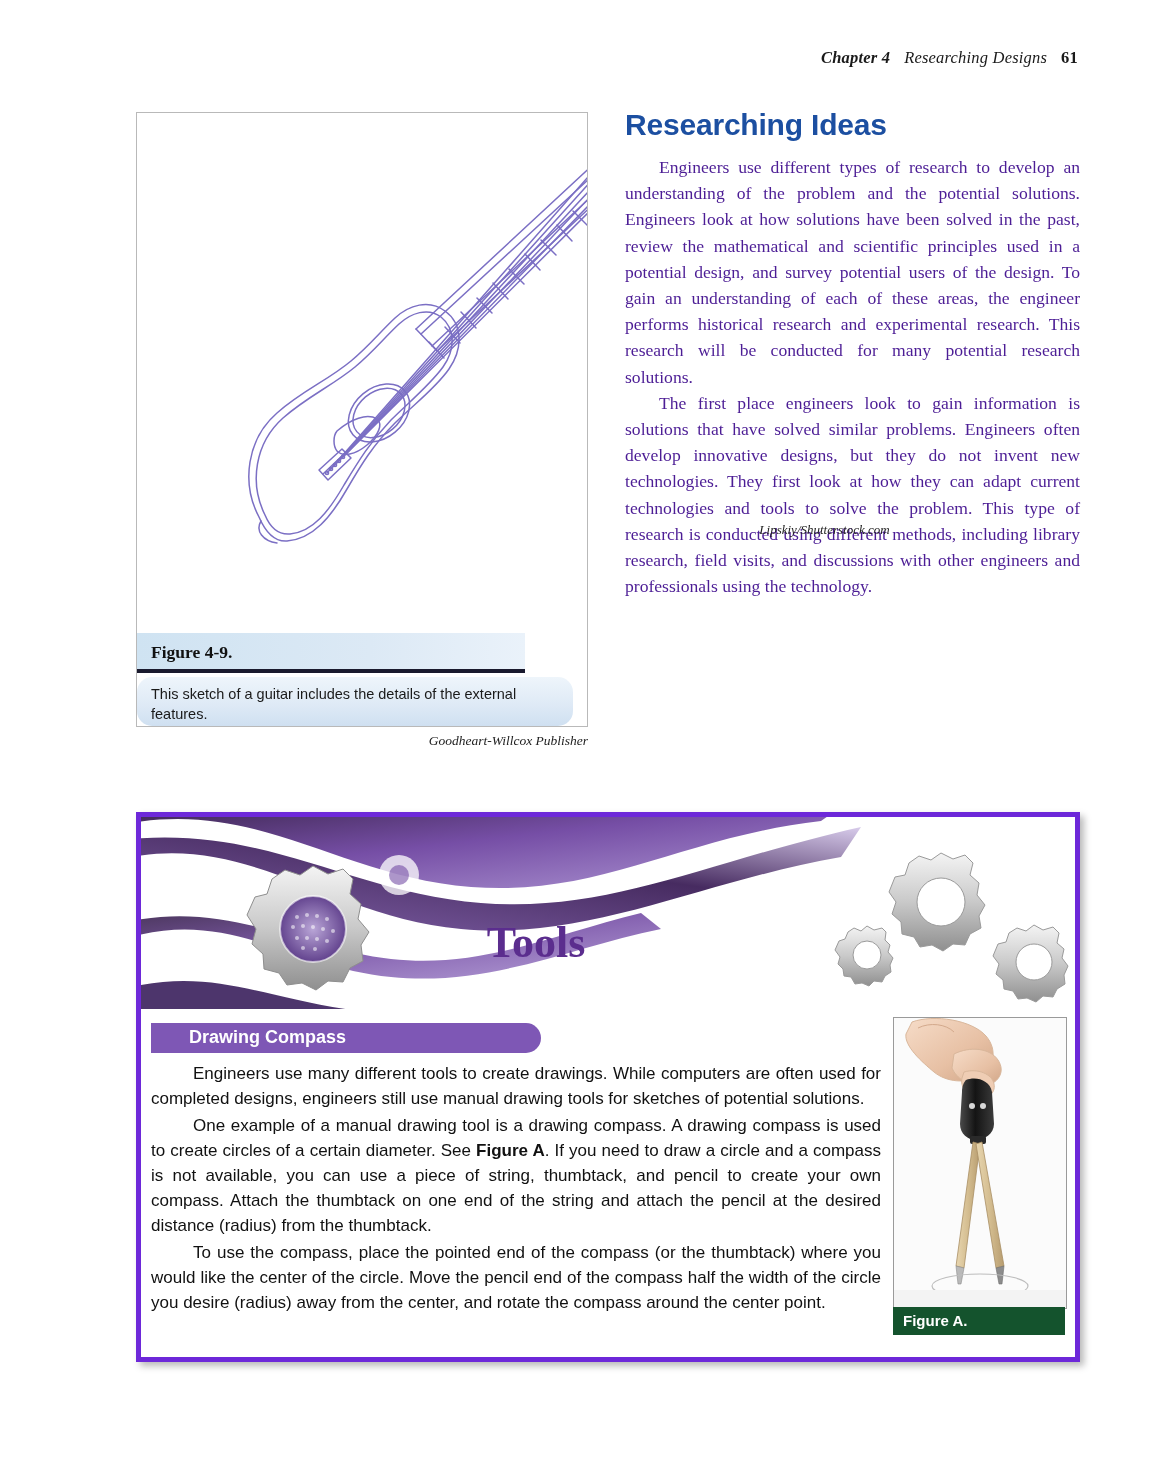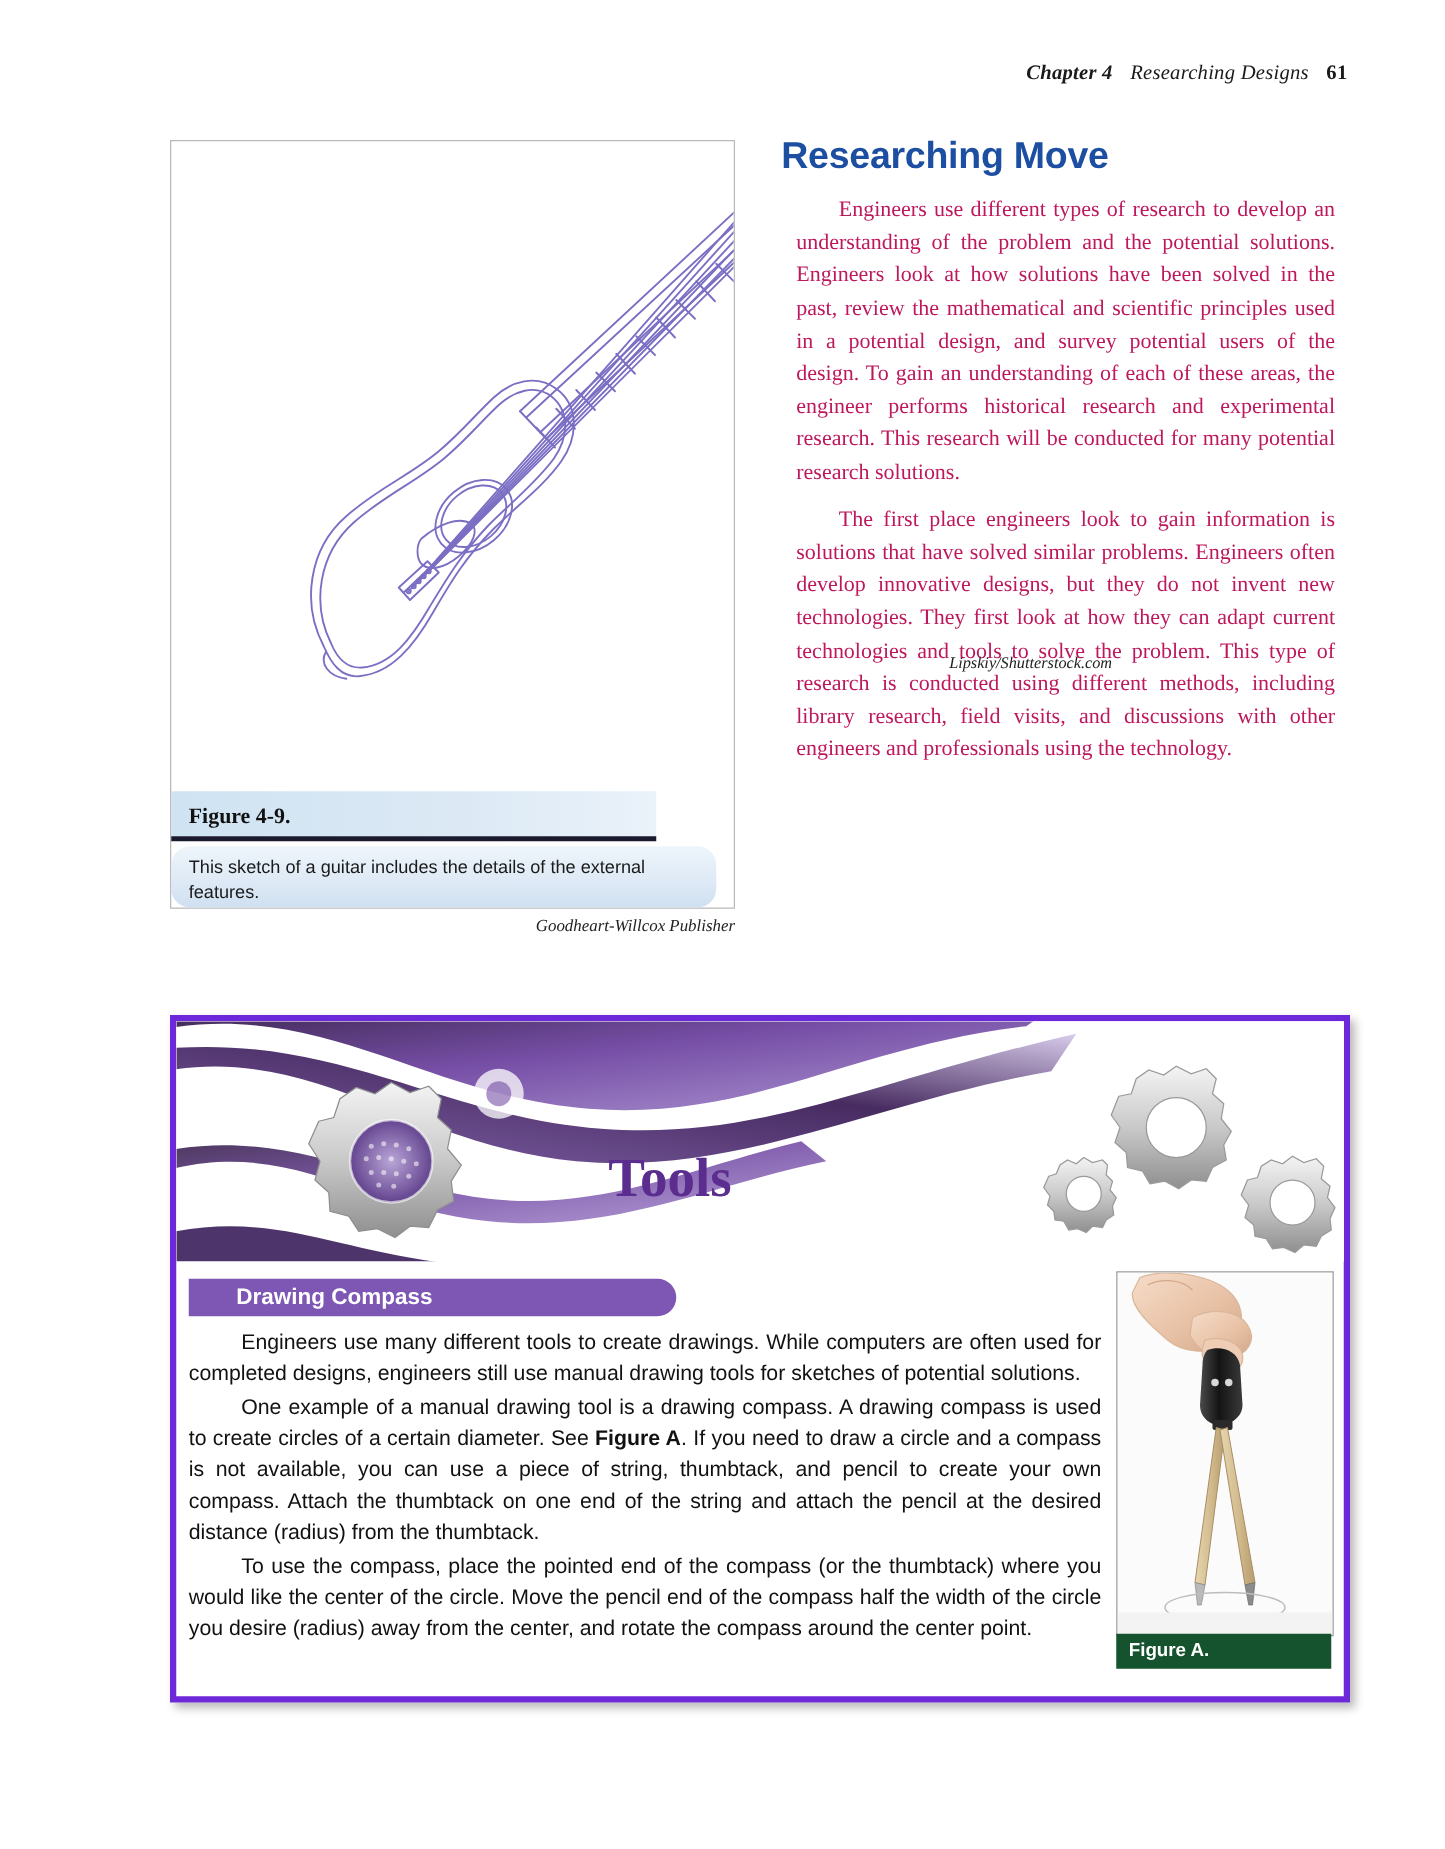--- a/index.html
+++ b/index.html
@@ -117,23 +117,23 @@
     font-family: "Liberation Sans", sans-serif;
     font-size: 24px;
     color: #12a04a;
     margin: 22px 0 10px 0;
   }
   p.body-par {
     font-family: "Liberation Serif", serif;
     font-size: 17.6px;
     line-height: 1.49;
     text-align: justify;
-    margin: 12px;
+    margin: 0;
     text-indent: 34px;
-    color: #be185d;
+    color: #4c1d95;
     hyphens: auto;
   }
 
   
   .tools-box {
     position: absolute;
     left: 136px;
     top: 812px;
     width: 944px;
     height: 550px;
@@ -319,21 +319,21 @@
     </svg>
   </div>
 
   <div class="fig-caption-title">Figure 4-9.</div>
   <div class="fig-caption-body">This sketch of a guitar includes the details of the external features.</div>
 </div>
 
 <div class="credit-left">Goodheart-Willcox Publisher</div>
 
 <div class="right-col">
-  <h1 class="page-heading">Researching Move</h1>
+  <h1 class="page-heading">Researching Ideas</h1>
   <p class="body-par">Engineers use different types of research to develop an understanding of the problem and the potential solutions. Engineers look at how solutions have been solved in the past, review the mathematical and scientific principles used in a potential design, and survey potential users of the design. To gain an understanding of each of these areas, the engineer performs historical research and experimental research. This research will be conducted for many potential research solutions.</p>
   <p class="body-par">The first place engineers look to gain information is solutions that have solved similar problems. Engineers often develop innovative designs, but they do not invent new technologies. They first look at how they can adapt current technologies and tools to solve the problem. This type of research is conducted using different methods, including library research, field visits, and discussions with other engineers and professionals using the technology.</p>
 </div>
 
 <div class="tools-box">
 
   <div class="tools-banner">
     <svg width="942" height="195" viewBox="0 0 942 195" xmlns="http://www.w3.org/2000/svg">
       <defs>
         <linearGradient id="gearGrad" x1="0" y1="0" x2="0" y2="1">

